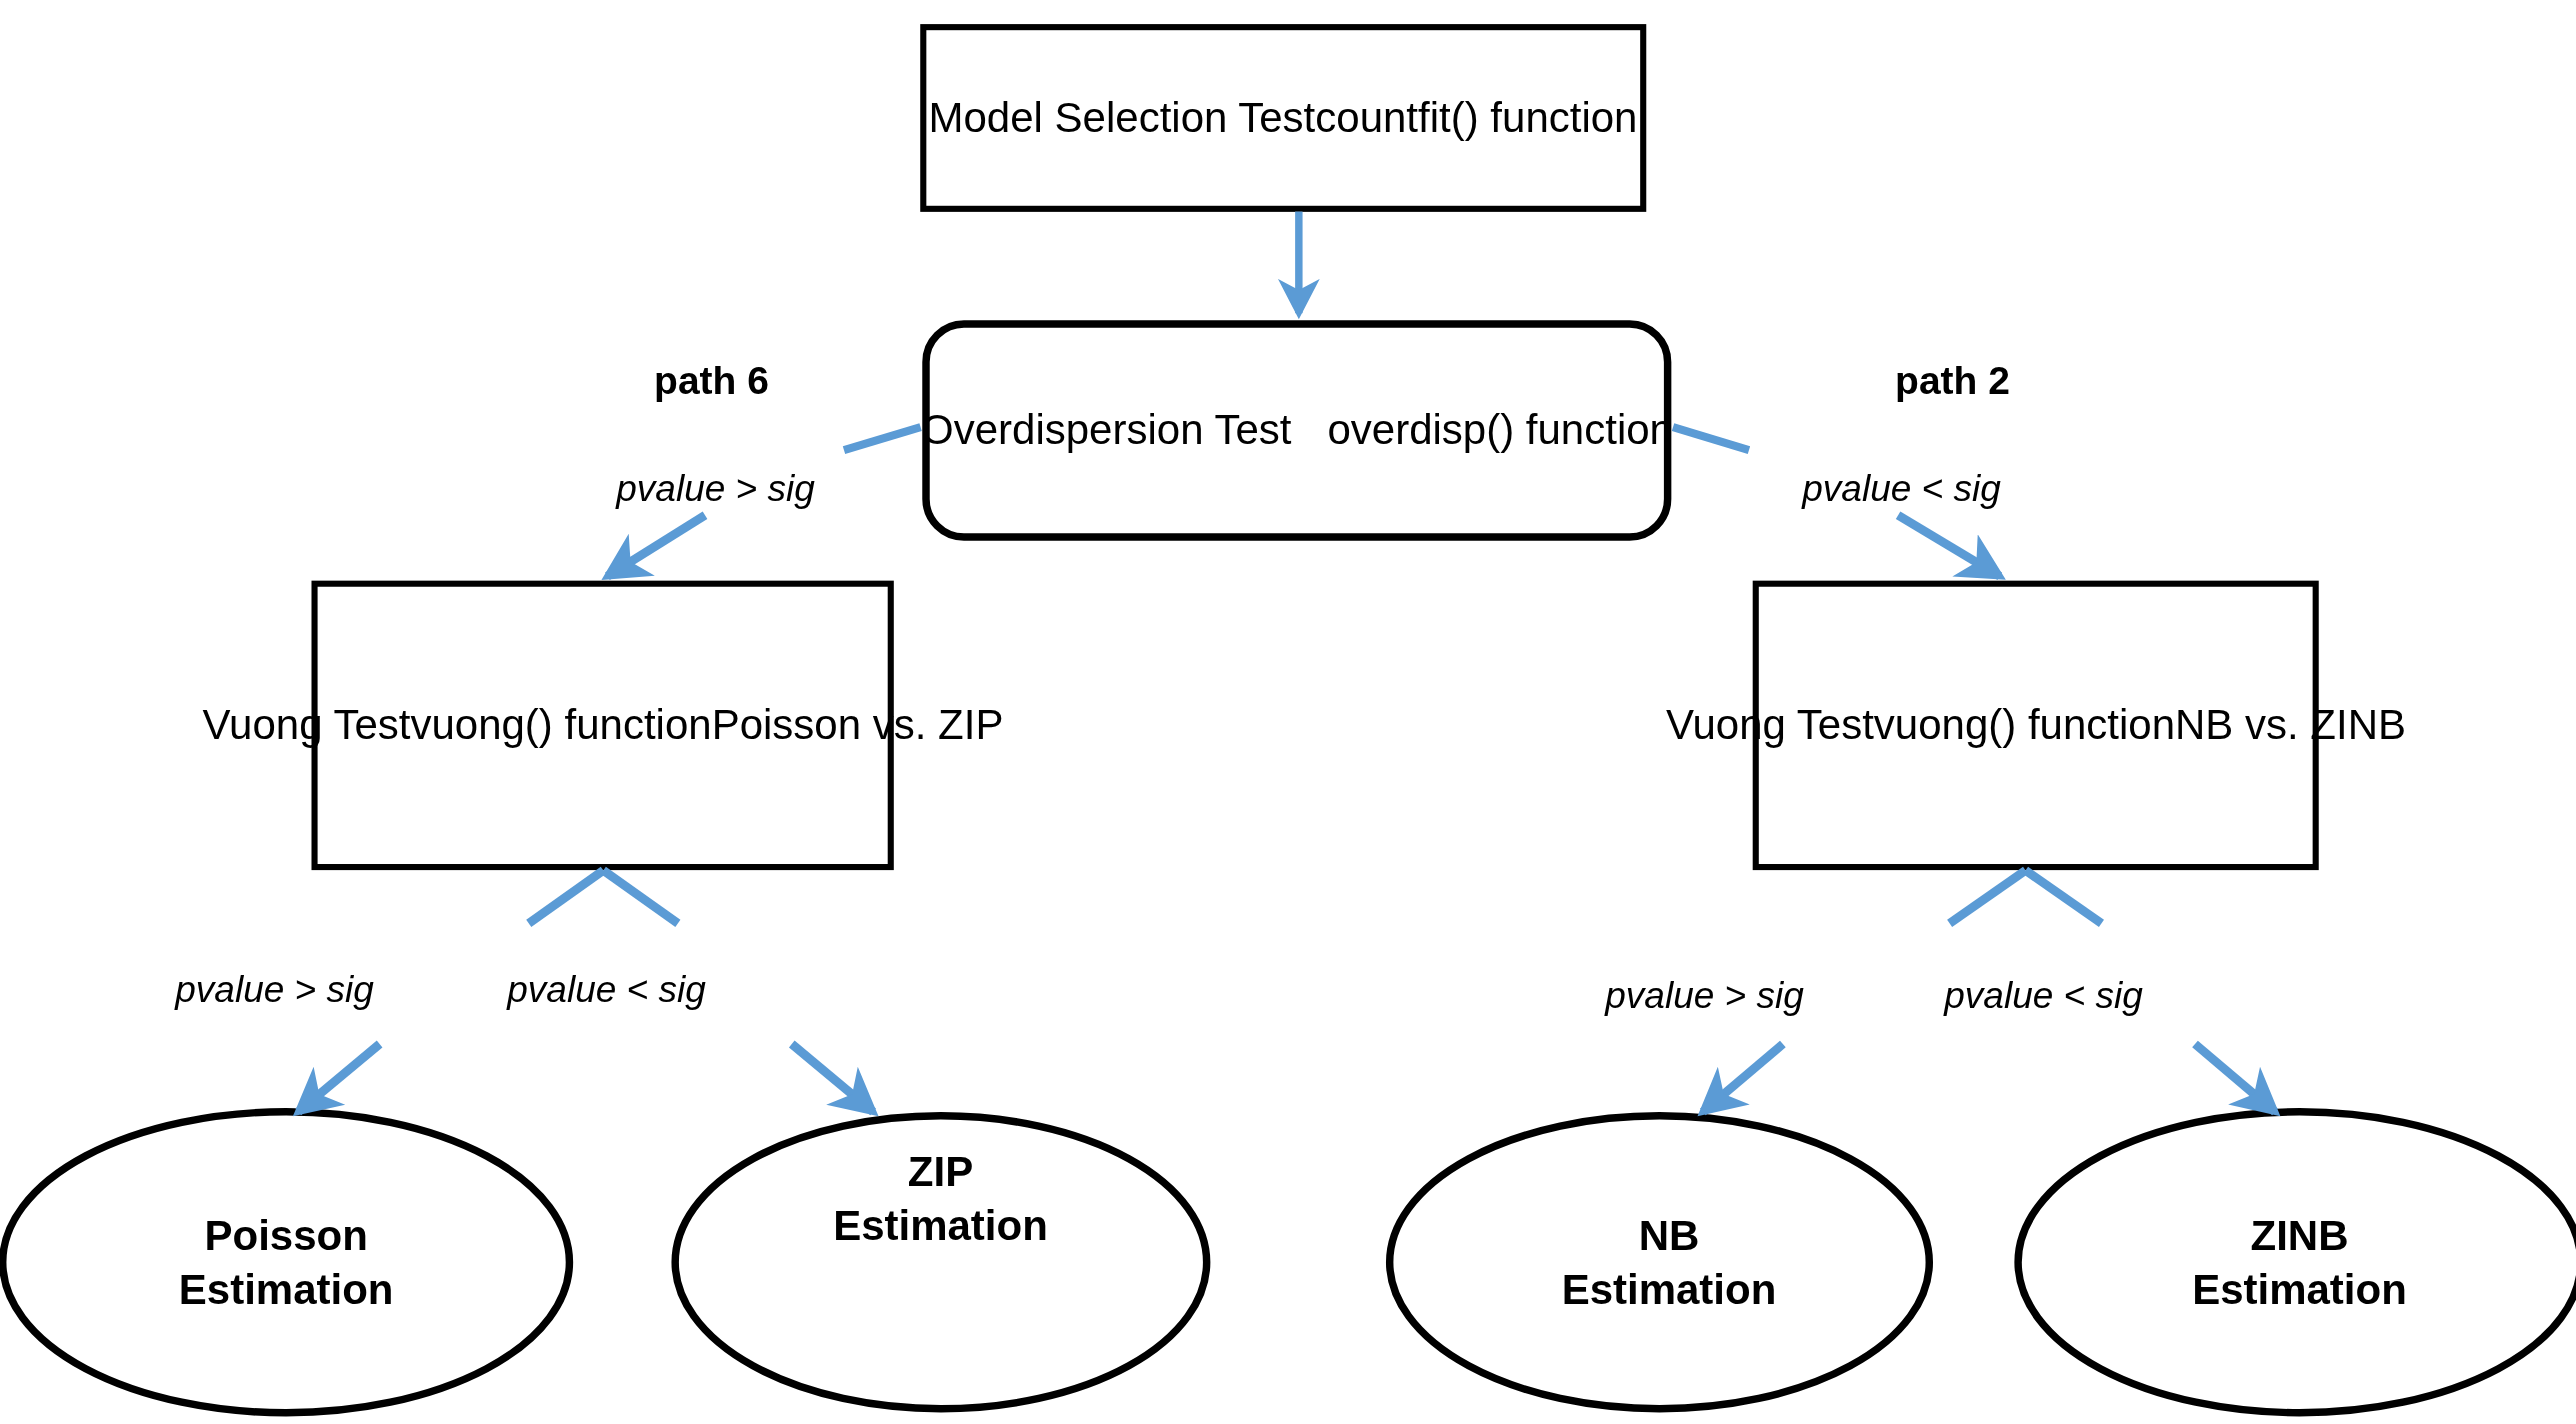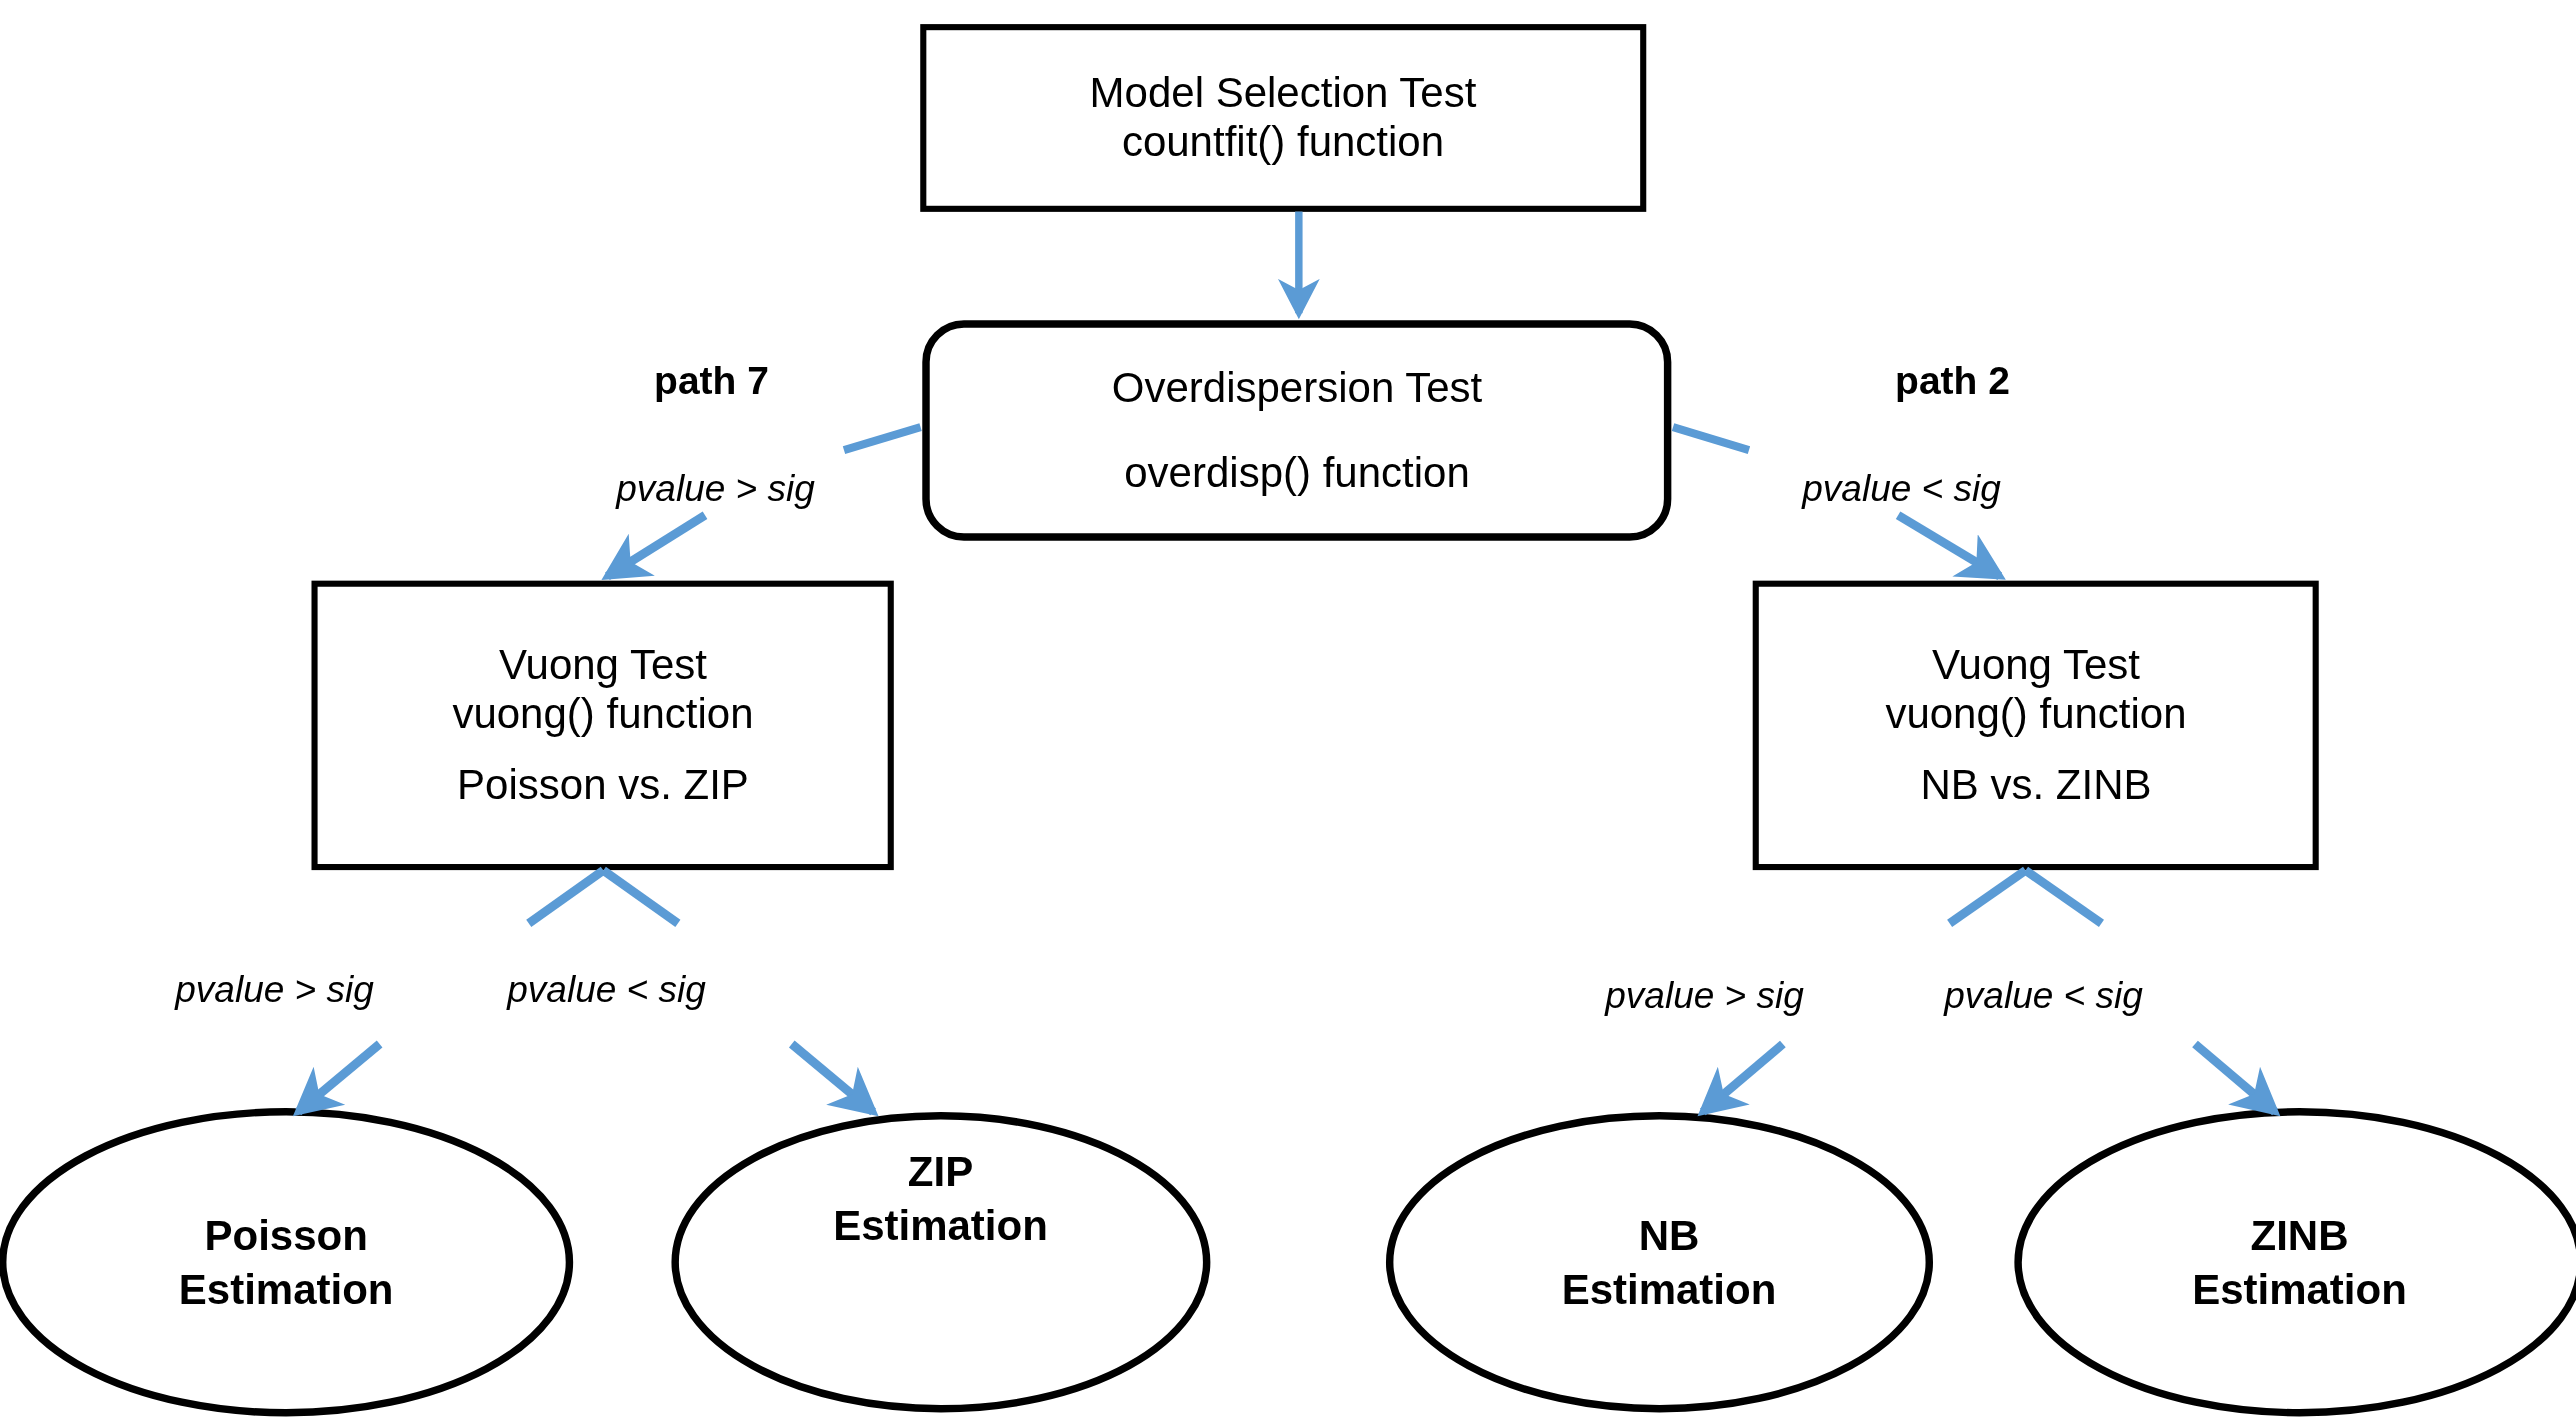--- a/index.html
+++ b/index.html
@@ -18,21 +18,21 @@
   svg.layer {
     position: absolute;
     top: 0;
     left: 0;
     width: 2576px;
     height: 1425px;
   }
   .node-text {
     position: absolute;
     display: flex;
-    flex-direction: column;
+    flex-direction: row;
     align-items: center;
     justify-content: center;
     text-align: center;
     color: #000000;
     line-height: 1.16;
     white-space: nowrap;
     pointer-events: none;
   }
   .t-reg { font-size: 42px; font-weight: 400; }
   .t-bold { font-size: 42px; font-weight: normal; }
@@ -145,21 +145,21 @@
   <div class="ellipse-text" style="left:1399px; top:1116px; width:540px; height:293px;">
     <div>NB</div>
     <div>Estimation</div>
   </div>
 
   <div class="ellipse-text" style="left:2018px; top:1112px; width:563px; height:301px;">
     <div>ZINB</div>
     <div>Estimation</div>
   </div>
 
-  <div class="edge-label lbl-path" style="left:610px; top:359px; width:203px;">path 7</div>
+  <div class="edge-label lbl-path" style="left:610px; top:359px; width:203px;">path 6</div>
 
   <div class="edge-label lbl-pv" style="left:563px; top:468px; width:305px;">pvalue &gt; sig</div>
 
   <div class="edge-label lbl-path" style="left:1851px; top:359px; width:203px;">path 2</div>
 
   <div class="edge-label lbl-pv" style="left:1749px; top:468px; width:305px;">pvalue &lt; sig</div>
 
   <div class="edge-label lbl-pv" style="left:122px; top:969px; width:305px;">pvalue &gt; sig</div>
 
   <div class="edge-label lbl-pv" style="left:454px; top:969px; width:305px;">pvalue &lt; sig</div>

